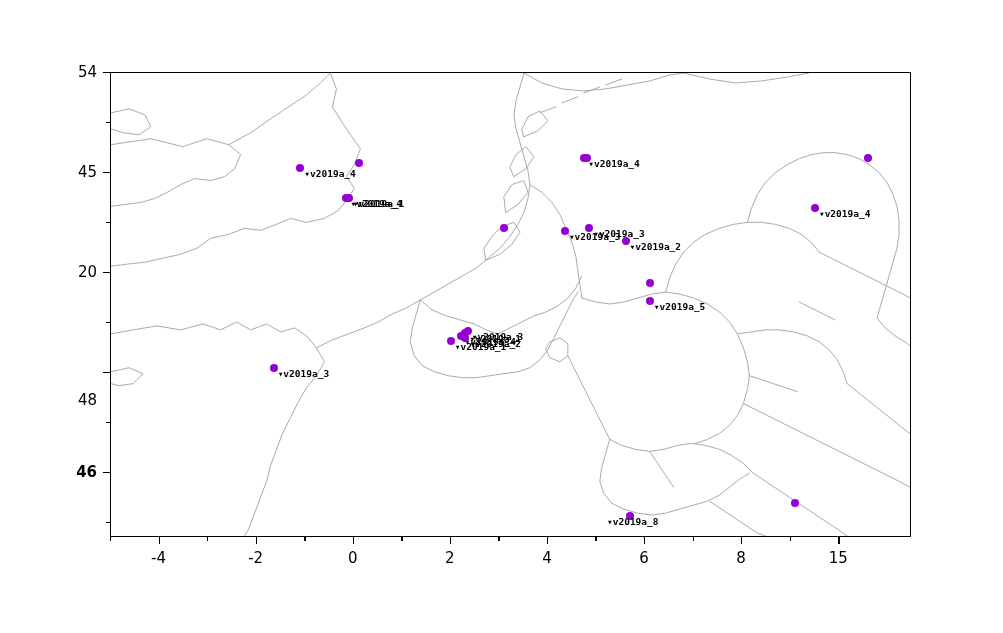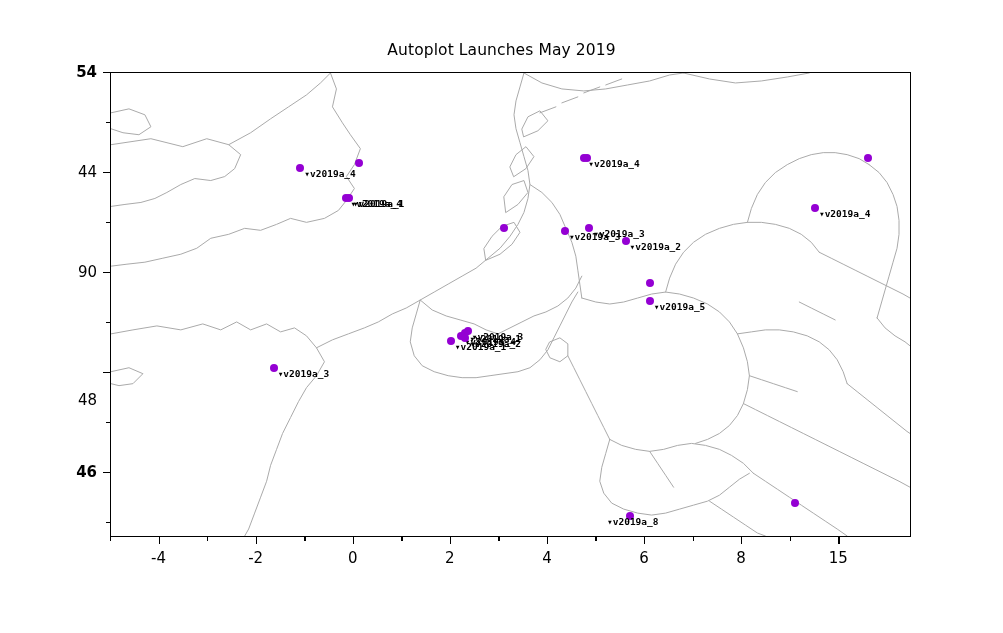--- a/index.html
+++ b/index.html
@@ -87,21 +87,20 @@
     color: #000000;
     text-align: right;
     transform: translateY(-50%);
   }
 </style>
 </head>
 <body>
 
 <div id="page">
 
-  <div id="chart-title">Autoplot Launches May 2019</div>
 
   <div id="plot-frame">
 
     <svg id="map-layer" viewBox="0 0 801 465" preserveAspectRatio="none">
       <g fill="none" stroke="#aaaaaa" stroke-width="1" stroke-linejoin="round" stroke-linecap="round">
 
         <path d="M0 72 L40 66 L72 74 L96 66 L118 72 L140 60 L160 46 L178 34 L196 22 L210 10 L220 0"></path>
         <path d="M220 0 L226 16 L222 34 L232 50 L240 62 L250 76 L244 92 L236 104 L244 116 L236 128 L228 138 L214 146 L196 150 L180 146 L166 152 L150 158 L134 156 L118 162 L100 166 L86 176 L70 182 L52 186 L34 190 L16 192 L0 194"></path>
         <path d="M118 72 L130 82 L124 96 L114 104 L100 108 L84 106 L70 112 L56 120 L44 126 L30 130 L14 132 L0 134"></path>
 
@@ -220,25 +219,25 @@
       <div class="tick-x" style="left: 401.273px; top: 537px; height: 4px;"></div>
       <div class="tick-x" style="left: 498.364px; top: 537px; height: 4px;"></div>
       <div class="tick-x" style="left: 595.455px; top: 537px; height: 4px;"></div>
       <div class="tick-x" style="left: 692.545px; top: 537px; height: 4px;"></div>
       <div class="tick-x" style="left: 789.636px; top: 537px; height: 4px;"></div>
       <div class="tick-y" style="left: 103px; top: 472px; width: 7px;"></div>
       <div class="ticklabel-y" style="left: 55px; top: 472px; width: 42px; font-weight: bold;">46</div>
       <div class="tick-y" style="left: 103px; top: 372px; width: 7px;"></div>
       <div class="ticklabel-y" style="left: 55px; top: 372px; width: 42px; margin-top: 28px;">48</div>
       <div class="tick-y" style="left: 103px; top: 272px; width: 7px;"></div>
-      <div class="ticklabel-y" style="left: 55px; top: 272px; width: 42px;">90</div>
+      <div class="ticklabel-y" style="left: 55px; top: 272px; width: 42px;">20</div>
       <div class="tick-y" style="left: 103px; top: 172px; width: 7px;"></div>
-      <div class="ticklabel-y" style="left: 55px; top: 172px; width: 42px;">44</div>
+      <div class="ticklabel-y" style="left: 55px; top: 172px; width: 42px;">45</div>
       <div class="tick-y" style="left: 103px; top: 72px; width: 7px;"></div>
-      <div class="ticklabel-y" style="left: 55px; top: 72px; width: 42px; font-weight: bold;">54</div>
+      <div class="ticklabel-y" style="left: 55px; top: 72px; width: 42px;">54</div>
       <div class="tick-y" style="left: 106px; top: 522px; width: 4px;"></div>
       <div class="tick-y" style="left: 106px; top: 422px; width: 4px;"></div>
       <div class="tick-y" style="left: 106px; top: 322px; width: 4px;"></div>
       <div class="tick-y" style="left: 106px; top: 222px; width: 4px;"></div>
       <div class="tick-y" style="left: 106px; top: 122px; width: 4px;"></div>
     </div>
 
 </div>
 
 </body></html>

